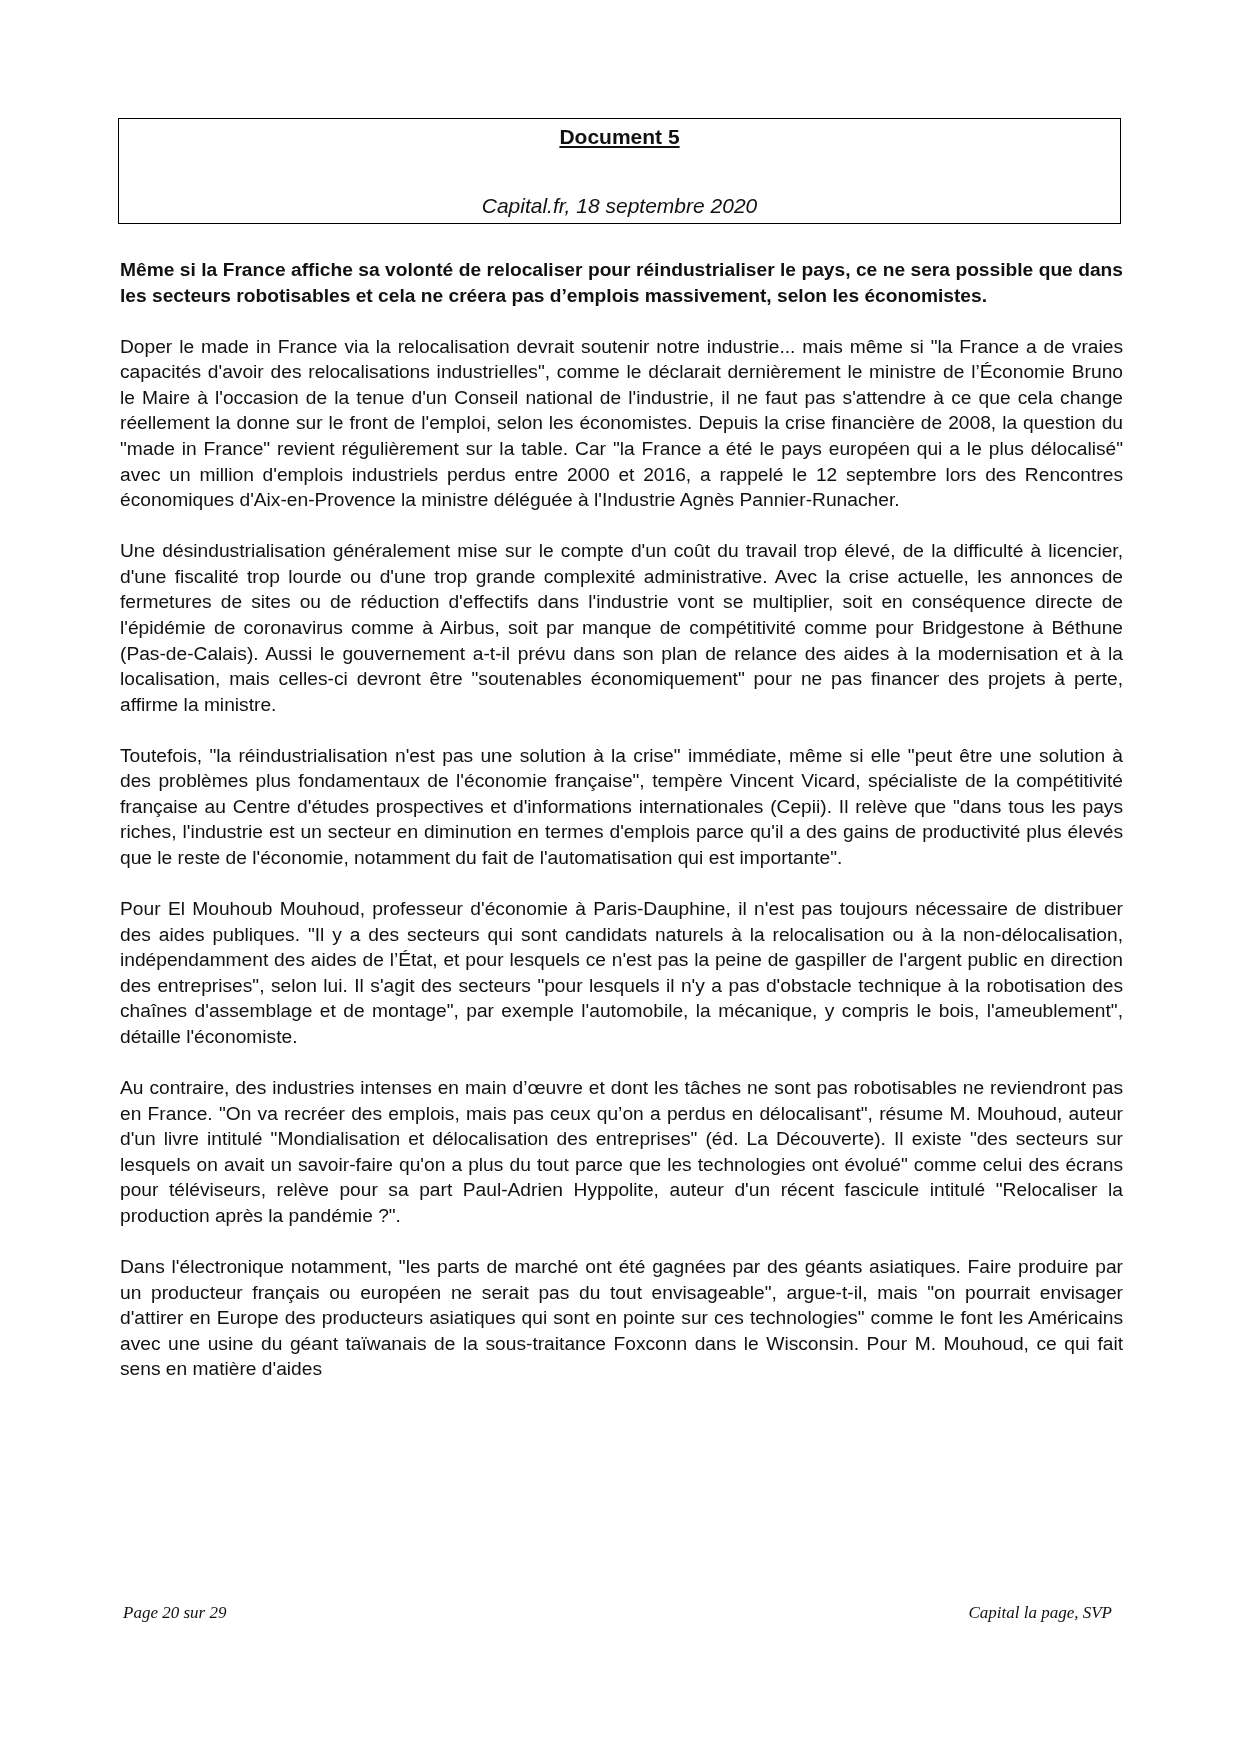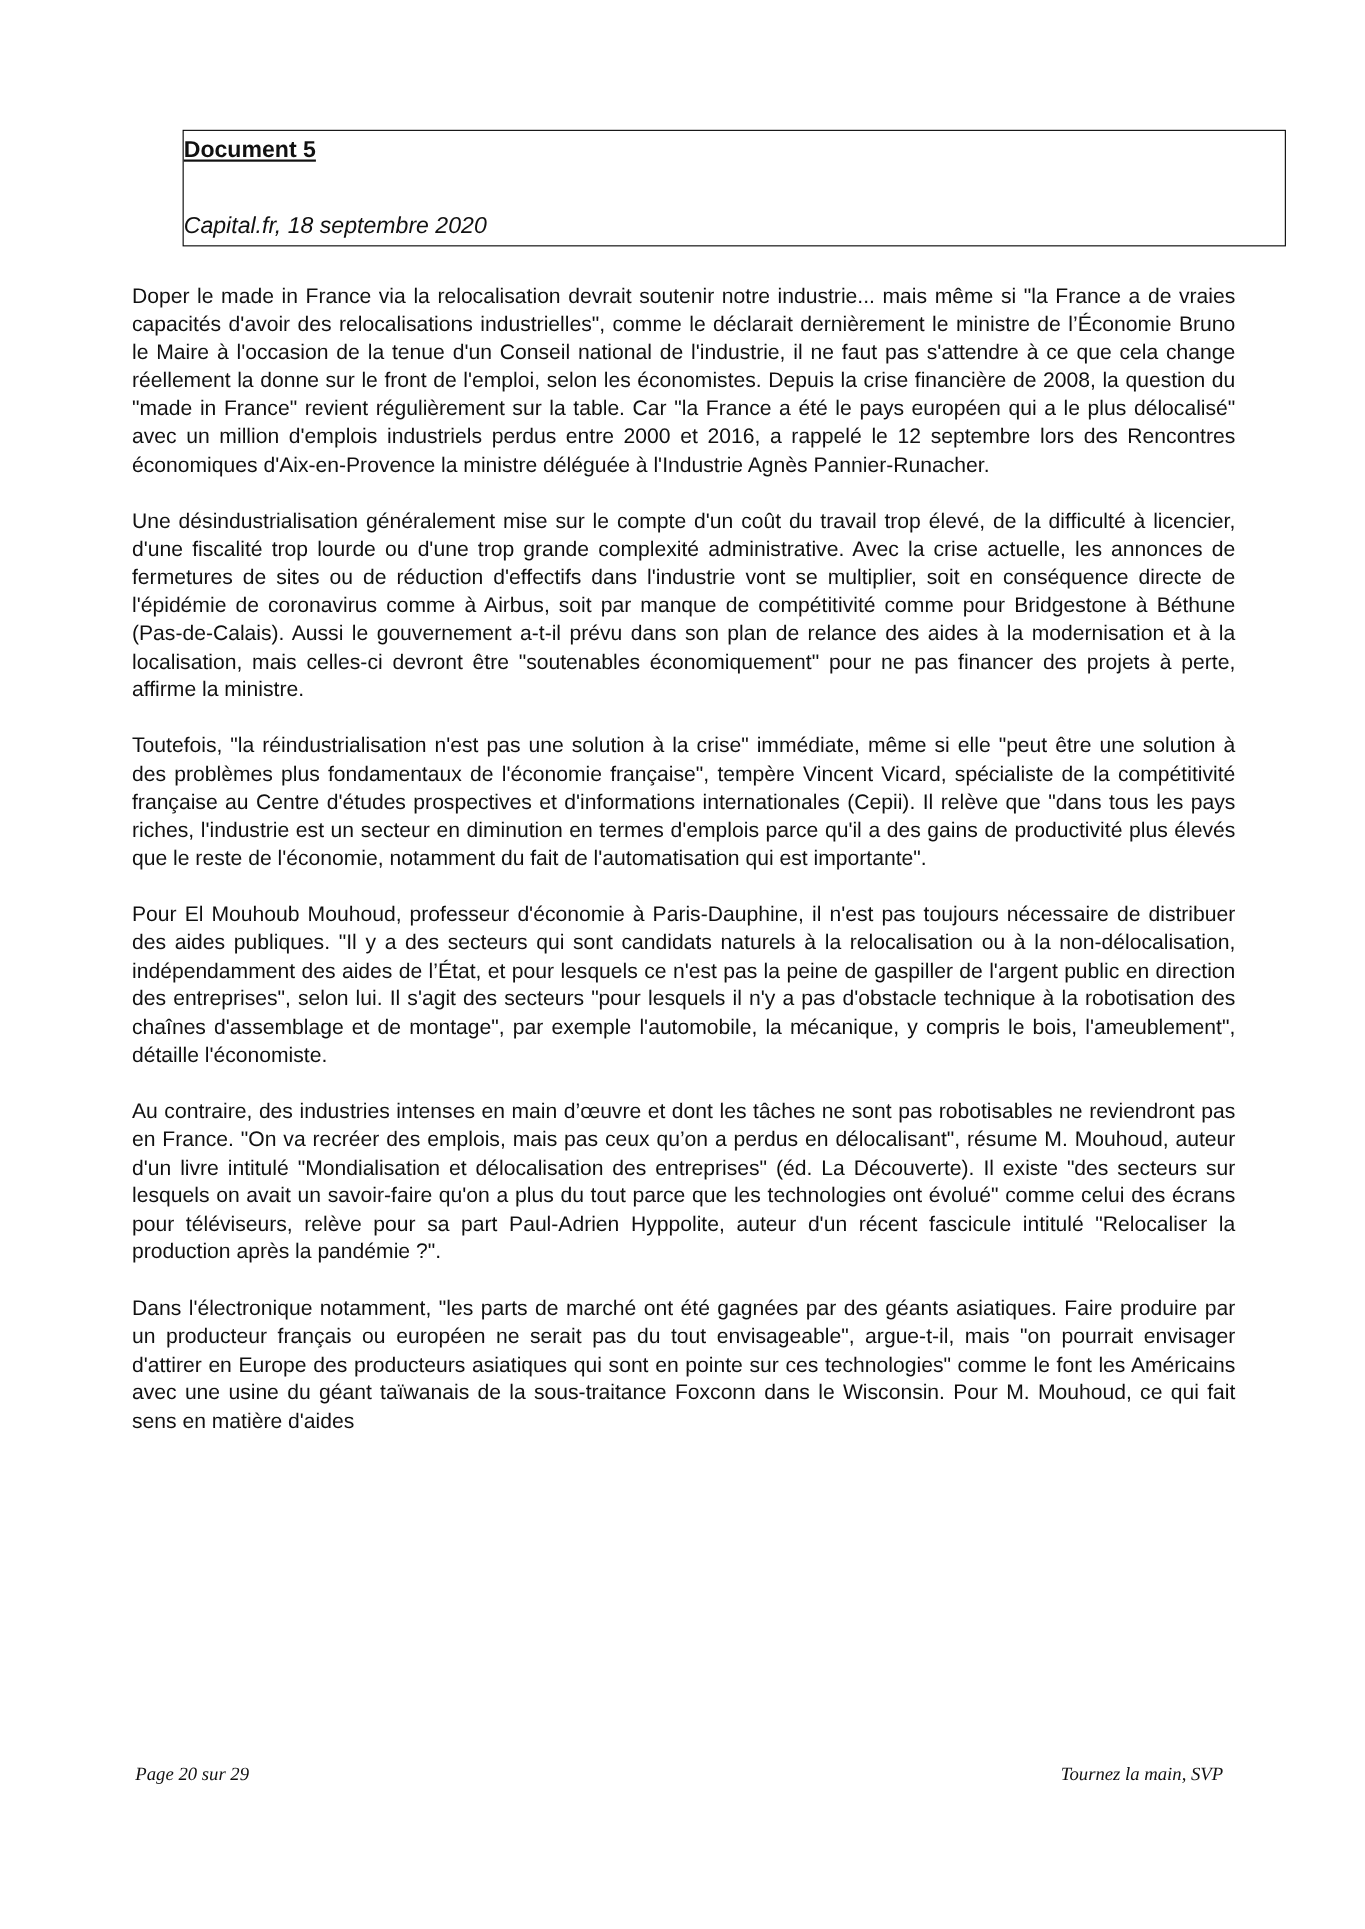--- a/index.html
+++ b/index.html
@@ -16,21 +16,21 @@
       color: #111111;
     }
     .header-box {
       position: absolute;
       left: 118px;
       top: 118px;
       width: 1003px;
       height: 106px;
       border: 1.5px solid #000;
       box-sizing: border-box;
-      margin-left: 48px;
+      text-align: center;
     }
     .doc-number {
       position: absolute;
       left: 0; right: 0;
       top: 4px;
       font-size: 21px;
       font-weight: bold;
       text-decoration: underline;
       line-height: 28px;
     }
@@ -78,22 +78,23 @@
   </style>
 </head>
 <body>
 
 <div class="header-box">
   <div class="doc-number">Document 5</div>
   <div class="doc-source">Capital.fr, 18 septembre 2020</div>
 </div>
 
 <div class="article">
+  <p class="lead">Même si la France affiche sa volonté de relocaliser pour réindustrialiser le pays, ce ne sera possible que dans les secteurs robotisables et cela ne créera pas d’emplois massivement, selon les économistes.</p>
   <p>Doper le made in France via la relocalisation devrait soutenir notre industrie... mais même si "la France a de vraies capacités d'avoir des relocalisations industrielles", comme le déclarait dernièrement le ministre de l’Économie Bruno le Maire à l'occasion de la tenue d'un Conseil national de l'industrie, il ne faut pas s'attendre à ce que cela change réellement la donne sur le front de l'emploi, selon les économistes. Depuis la crise financière de 2008, la question du "made in France" revient régulièrement sur la table. Car "la France a été le pays européen qui a le plus délocalisé" avec un million d'emplois industriels perdus entre 2000 et 2016, a rappelé le 12 septembre lors des Rencontres économiques d'Aix-en-Provence la ministre déléguée à l'Industrie Agnès Pannier-Runacher.</p>
   <p>Une désindustrialisation généralement mise sur le compte d'un coût du travail trop élevé, de la difficulté à licencier, d'une fiscalité trop lourde ou d'une trop grande complexité administrative. Avec la crise actuelle, les annonces de fermetures de sites ou de réduction d'effectifs dans l'industrie vont se multiplier, soit en conséquence directe de l'épidémie de coronavirus comme à Airbus, soit par manque de compétitivité comme pour Bridgestone à Béthune (Pas-de-Calais). Aussi le gouvernement a-t-il prévu dans son plan de relance des aides à la modernisation et à la localisation, mais celles-ci devront être "soutenables économiquement" pour ne pas financer des projets à perte, affirme la ministre.</p>
   <p>Toutefois, "la réindustrialisation n'est pas une solution à la crise" immédiate, même si elle "peut être une solution à des problèmes plus fondamentaux de l'économie française", tempère Vincent Vicard, spécialiste de la compétitivité française au Centre d'études prospectives et d'informations internationales (Cepii). Il relève que "dans tous les pays riches, l'industrie est un secteur en diminution en termes d'emplois parce qu'il a des gains de productivité plus élevés que le reste de l'économie, notamment du fait de l'automatisation qui est importante".</p>
   <p>Pour El Mouhoub Mouhoud, professeur d'économie à Paris-Dauphine, il n'est pas toujours nécessaire de distribuer des aides publiques. "Il y a des secteurs qui sont candidats naturels à la relocalisation ou à la non-délocalisation, indépendamment des aides de l’État, et pour lesquels ce n'est pas la peine de gaspiller de l'argent public en direction des entreprises", selon lui. Il s'agit des secteurs "pour lesquels il n'y a pas d'obstacle technique à la robotisation des chaînes d'assemblage et de montage", par exemple l'automobile, la mécanique, y compris le bois, l'ameublement", détaille l'économiste.</p>
   <p>Au contraire, des industries intenses en main d’œuvre et dont les tâches ne sont pas robotisables ne reviendront pas en France. "On va recréer des emplois, mais pas ceux qu’on a perdus en délocalisant", résume M. Mouhoud, auteur d'un livre intitulé "Mondialisation et délocalisation des entreprises" (éd. La Découverte). Il existe "des secteurs sur lesquels on avait un savoir-faire qu'on a plus du tout parce que les technologies ont évolué" comme celui des écrans pour téléviseurs, relève pour sa part Paul-Adrien Hyppolite, auteur d'un récent fascicule intitulé "Relocaliser la production après la pandémie ?".</p>
   <p>Dans l'électronique notamment, "les parts de marché ont été gagnées par des géants asiatiques. Faire produire par un producteur français ou européen ne serait pas du tout envisageable", argue-t-il, mais "on pourrait envisager d'attirer en Europe des producteurs asiatiques qui sont en pointe sur ces technologies" comme le font les Américains avec une usine du géant taïwanais de la sous-traitance Foxconn dans le Wisconsin. Pour M. Mouhoud, ce qui fait sens en matière d'aides</p>
 </div>
 
 <div class="footer footer-left">Page 20 sur 29</div>
-<div class="footer footer-right">Tournez la main, SVP</div>
+<div class="footer footer-right">Capital la page, SVP</div>
 
 </body></html>

